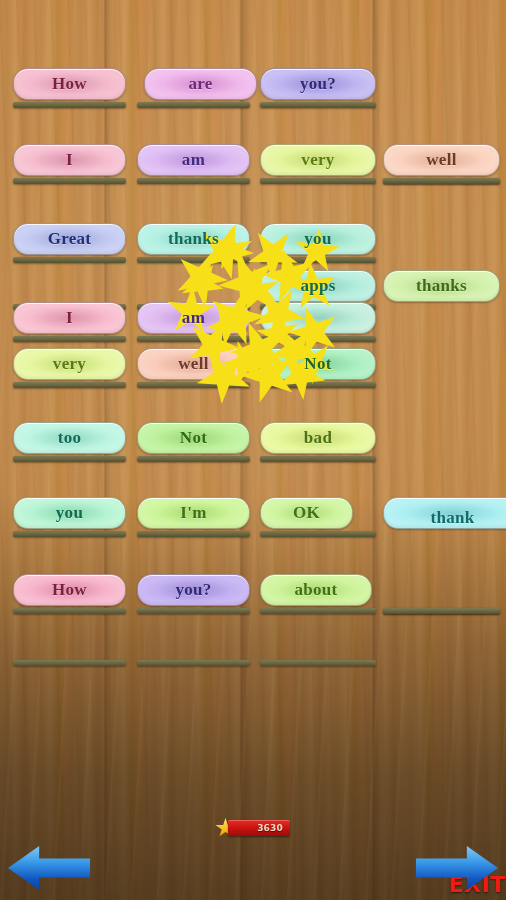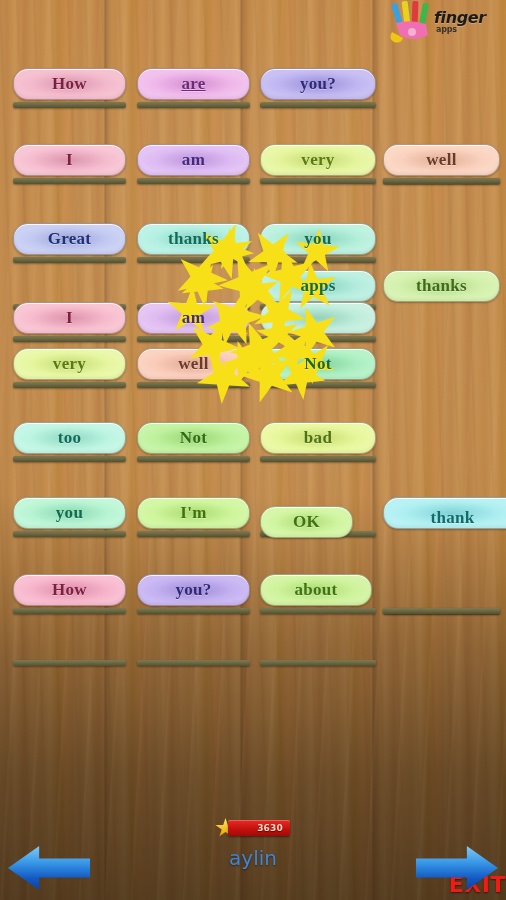--- a/index.html
+++ b/index.html
@@ -231,42 +231,29 @@
 </head>
 <body>
 
 <div id="stage">
 
   <div class="wood-base"></div>
   <div class="wood-planks"></div>
   <div class="wood-grain"></div>
   <div class="wood-vignette"></div>
 
-  <div class="logo">
-    <svg width="116" height="46" viewBox="0 0 116 46">
-      <rect x="6" y="2" width="6" height="22" rx="2" fill="#3aa0e0" transform="rotate(-16 9 13)"></rect>
-      <rect x="15" y="0" width="6" height="25" rx="2" fill="#e8d21f" transform="rotate(-7 18 12)"></rect>
-      <rect x="24" y="0" width="6" height="25" rx="2" fill="#e03a3a" transform="rotate(2 27 12)"></rect>
-      <rect x="33" y="2" width="6" height="22" rx="2" fill="#3fb54a" transform="rotate(11 36 13)"></rect>
-      <path d="M8 22 Q22 18 38 23 L40 34 Q24 42 12 34 Z" fill="#f06fb0"></path>
-      <path d="M4 31 Q0 38 6 41 Q13 43 15 37 Z" fill="#f2c514"></path>
-      <circle cx="24" cy="31" r="4" fill="#ffffff" opacity="0.45"></circle>
-    </svg>
-    <div class="logo-word">finger</div>
-    <div class="logo-sub">apps</div>
-  </div>
 
   <div id="board">
       <div class="shelf" style="left: 13px; width: 113px; top: 102px;"></div>
       <div class="shelf" style="left: 137px; width: 113px; top: 102px;"></div>
       <div class="shelf" style="left: 260px; width: 116px; top: 102px;"></div>
       <div class="tile" style="left: 13px; width: 113px; top: 68px; background: radial-gradient(rgb(237, 165, 189) 0%, rgb(246, 194, 210) 68%); color: rgb(125, 32, 64);">
         <span>How</span>
       </div>
-      <div class="tile" style="left: 137px; width: 113px; top: 68px; background: radial-gradient(rgb(232, 156, 226) 0%, rgb(242, 194, 238) 68%); color: rgb(107, 42, 122); text-decoration: underline;">
+      <div class="tile" style="left: 144px; width: 113px; top: 68px; background: radial-gradient(rgb(232, 156, 226) 0%, rgb(242, 194, 238) 68%); color: rgb(107, 42, 122);">
         <span>are</span>
       </div>
       <div class="tile" style="left: 260px; width: 116px; top: 68px; background: radial-gradient(rgb(168, 156, 235) 0%, rgb(201, 192, 244) 68%); color: rgb(46, 42, 120);">
         <span>you?</span>
       </div>
       <div class="shelf" style="left: 13px; width: 113px; top: 178px;"></div>
       <div class="shelf" style="left: 137px; width: 113px; top: 178px;"></div>
       <div class="shelf" style="left: 260px; width: 116px; top: 178px;"></div>
       <div class="shelf" style="left: 383px; width: 117px; top: 178px;"></div>
       <div class="shelf" style="left: 383px; width: 117px; top: 178px;"></div>
@@ -341,21 +328,21 @@
       </div>
       <div class="shelf" style="left: 13px; width: 113px; top: 531px;"></div>
       <div class="shelf" style="left: 137px; width: 113px; top: 531px;"></div>
       <div class="shelf" style="left: 260px; width: 116px; top: 531px;"></div>
       <div class="tile" style="left: 13px; width: 113px; top: 497px; background: radial-gradient(rgb(153, 236, 194) 0%, rgb(194, 247, 218) 68%); color: rgb(17, 107, 78);">
         <span>you</span>
       </div>
       <div class="tile" style="left: 137px; width: 113px; top: 497px; background: radial-gradient(rgb(188, 238, 125) 0%, rgb(212, 247, 166) 68%); color: rgb(63, 115, 18);">
         <span>I'm</span>
       </div>
-      <div class="tile" style="left: 260px; width: 93px; top: 497px; background: radial-gradient(rgb(191, 238, 130) 0%, rgb(214, 247, 171) 68%); color: rgb(63, 115, 18); margin-top: 9px;">
+      <div class="tile" style="left: 260px; width: 93px; top: 497px; background: radial-gradient(rgb(191, 238, 130) 0%, rgb(214, 247, 171) 68%); color: rgb(63, 115, 18);">
         <span>OK</span>
       </div>
       <div class="tile" style="left: 383px; width: 139px; top: 497px; background: radial-gradient(rgb(143, 230, 234) 0%, rgb(185, 242, 244) 68%); color: rgb(17, 107, 107); align-items: flex-end;">
         <span>thank</span>
       </div>
       <div class="shelf" style="left: 13px; width: 113px; top: 608px;"></div>
       <div class="shelf" style="left: 137px; width: 113px; top: 608px;"></div>
       <div class="shelf" style="left: 260px; width: 116px; top: 608px;"></div>
       <div class="shelf" style="left: 383px; width: 117px; top: 608px;"></div>
       <div class="shelf" style="left: 383px; width: 117px; top: 608px;"></div>
@@ -398,19 +385,18 @@
       <div class="star" style="left: 180px; top: 262px; width: 44px; height: 44px; transform: rotate(30deg);"></div>
       <div class="star" style="left: 294px; top: 228px; width: 46px; height: 46px; transform: rotate(6deg);"></div>
       <div class="star" style="left: 292px; top: 340px; width: 44px; height: 44px; transform: rotate(40deg);"></div>
     </div>
 
   <div class="score-star"></div>
   <div class="score-badge">
     <span class="score-value">3630</span>
   </div>
 
-  <div class="username">aylin</div>
   <div class="exit-label">EXIT</div>
 
   <div class="nav-arrow nav-left"></div>
   <div class="nav-arrow nav-right"></div>
 
 </div>
 
 </body></html>

